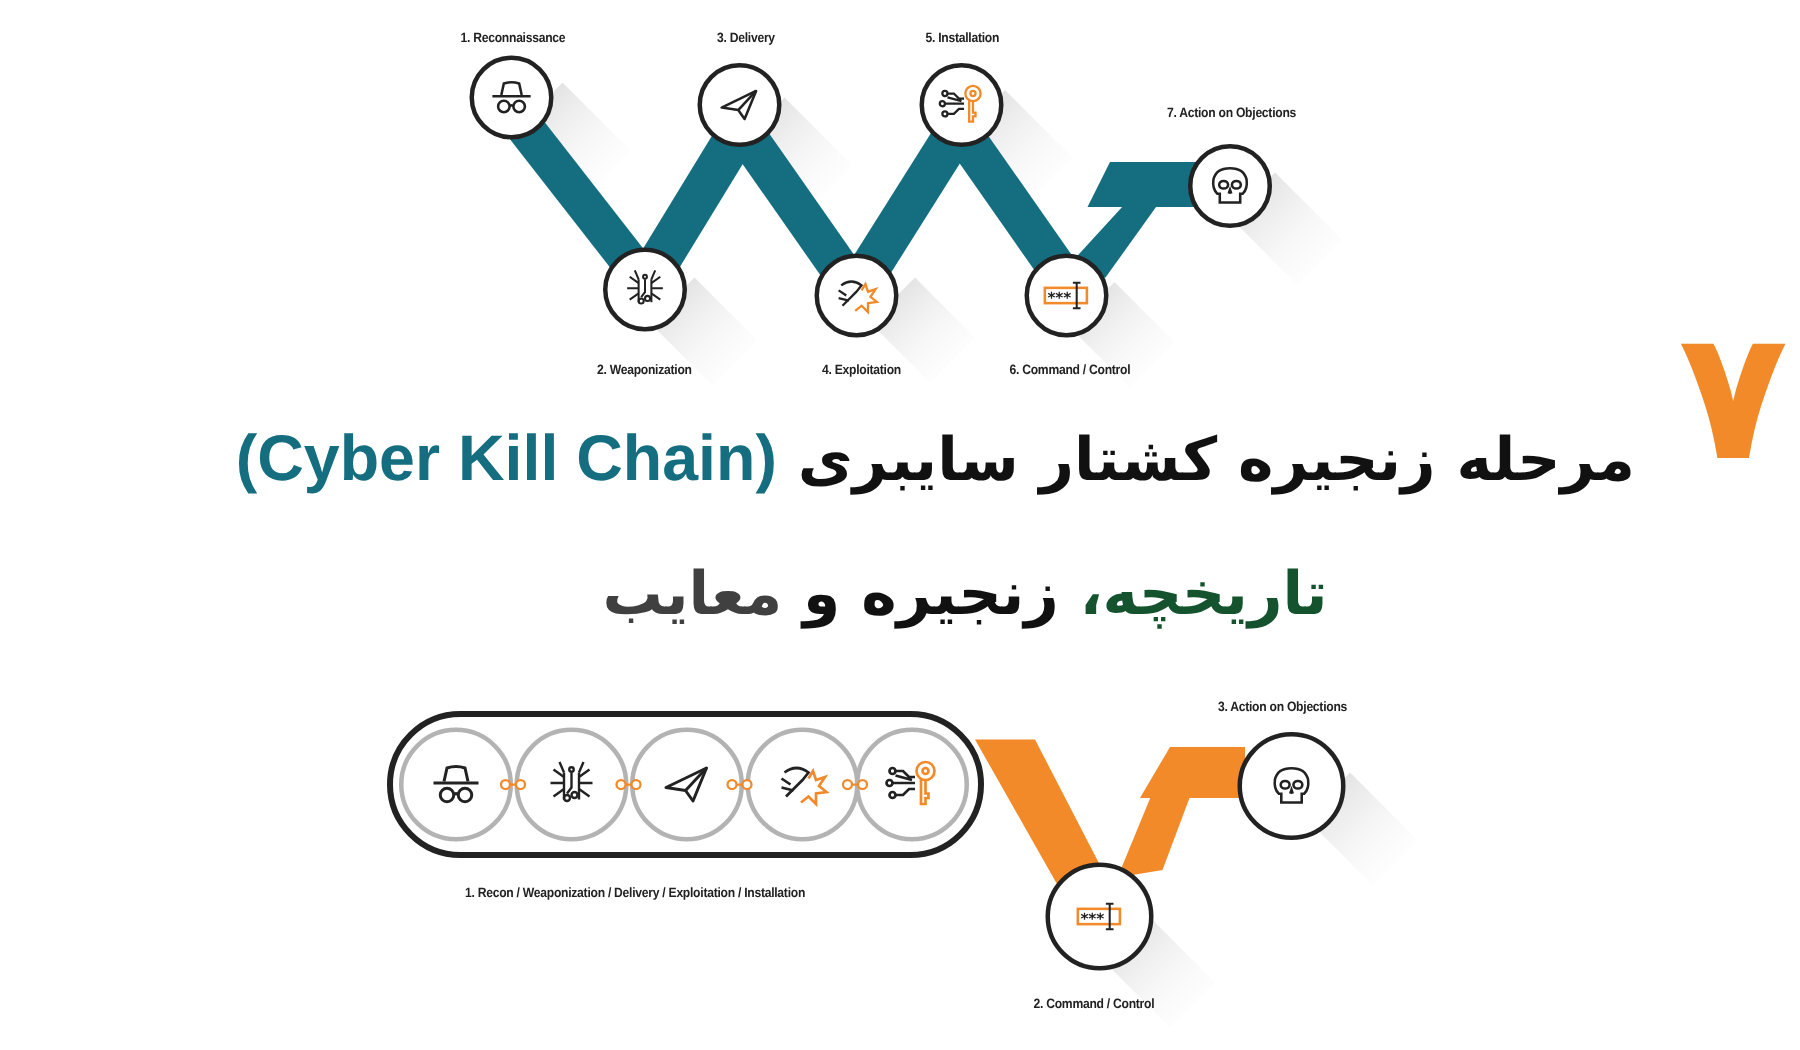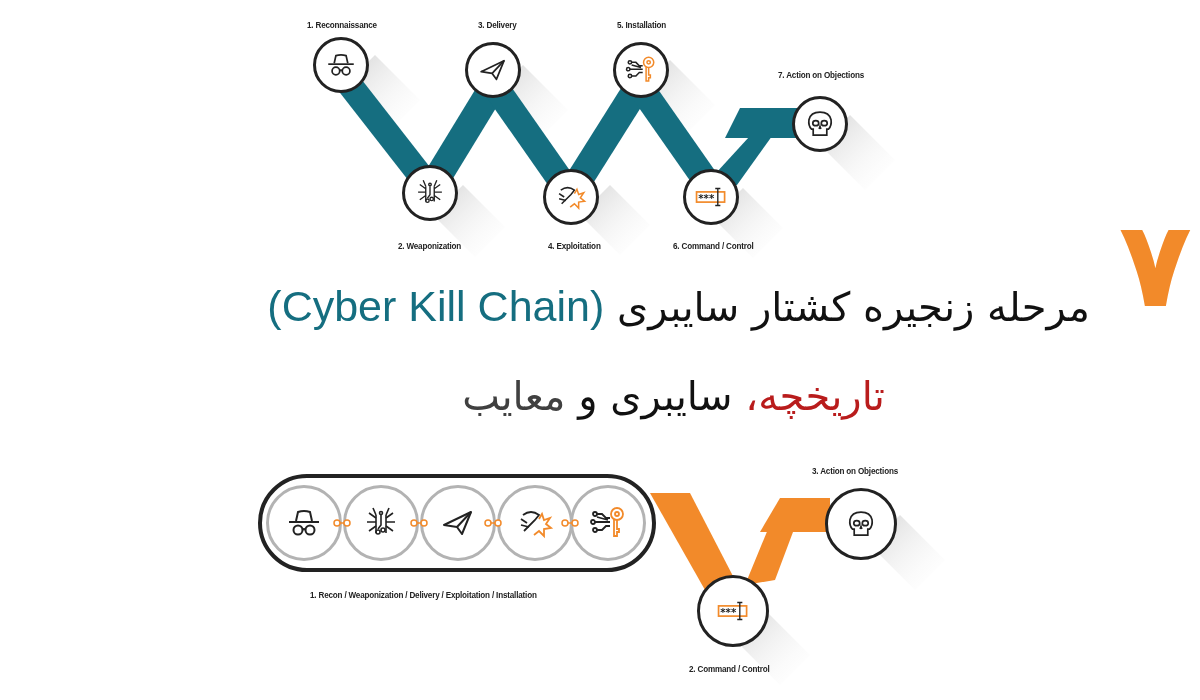--- a/index.html
+++ b/index.html
@@ -1,21 +1,21 @@
 <!DOCTYPE html>
 <html><head>
 <meta charset="utf-8">
 <style>
   html,body{margin:0;padding:0;background:#fff;}
   body{width:1200px;height:700px;position:relative;overflow:hidden;font-family:"Liberation Sans",sans-serif;}
   .abs{position:absolute;}
   .stage-label{position:absolute;font-family:"Liberation Sans",sans-serif;font-weight:bold;font-size:9px;color:#222;white-space:nowrap;letter-spacing:-0.2px;transform:scaleX(0.9);transform-origin:left center;}
   .node{position:absolute;width:56px;height:56px;border-radius:50%;background:#fff;border:3px solid #222;box-sizing:border-box;display:flex;align-items:center;justify-content:center;}
   .node svg{width:34px;height:34px;}
-  .title-line{position:absolute;direction:rtl;font-family:"DejaVu Sans",sans-serif;font-weight:normal;white-space:nowrap;}
+  .title-line{position:absolute;direction:rtl;font-family:"DejaVu Sans",sans-serif;font-weight:bold;white-space:nowrap;}
   .seven{position:absolute;font-family:"DejaVu Sans",sans-serif;font-weight:bold;color:#f28a2a;}
   .pill{position:absolute;left:258px;top:474px;width:398px;height:98px;border:4px solid #222;border-radius:50px;box-sizing:border-box;background:#fff;}
   .mini{position:absolute;width:76px;height:76px;border-radius:50%;border:3px solid #b3b3b3;box-sizing:border-box;background:#fff;display:flex;align-items:center;justify-content:center;}
   .mini svg{width:40px;height:40px;}
   .link{position:absolute;width:18px;height:8px;}
 </style>
 </head>
 <body>
 
 <svg class="abs" style="left:0;top:0" width="1200" height="260">
@@ -118,22 +118,22 @@
 </div>
 
 <div class="seven" style="right:8px;top:200px;font-size:120px;line-height:130px">۷</div>
 
 <div class="title-line" style="right:110px;top:278px;font-size:40px;line-height:56px">
   <span style="color:#111">مرحله زنجیره کشتار سایبری</span>
   <span style="color:#156e80;direction:ltr;unicode-bidi:isolate;font-family:'Liberation Sans',sans-serif;font-size:43px">(Cyber Kill Chain)</span>
 </div>
 
 <div class="title-line" style="right:315px;top:368px;font-size:40px;line-height:56px">
-  <span style="color:#b91c1c">تاریخچه،</span>
-  <span style="color:#111">سایبری و</span>
+  <span style="color:#14532d">تاریخچه،</span>
+  <span style="color:#111">زنجیره و</span>
   <span style="color:#404040">معایب</span>
 </div>
 
 <svg class="abs" style="left:0;top:440px" width="1200" height="260">
   <defs>
     <linearGradient id="sh2" x1="0" y1="0" x2="1" y2="1">
       <stop offset="0" stop-color="#cfcfcf" stop-opacity="0.9"></stop>
       <stop offset="1" stop-color="#ffffff" stop-opacity="0"></stop>
     </linearGradient>
   </defs>

